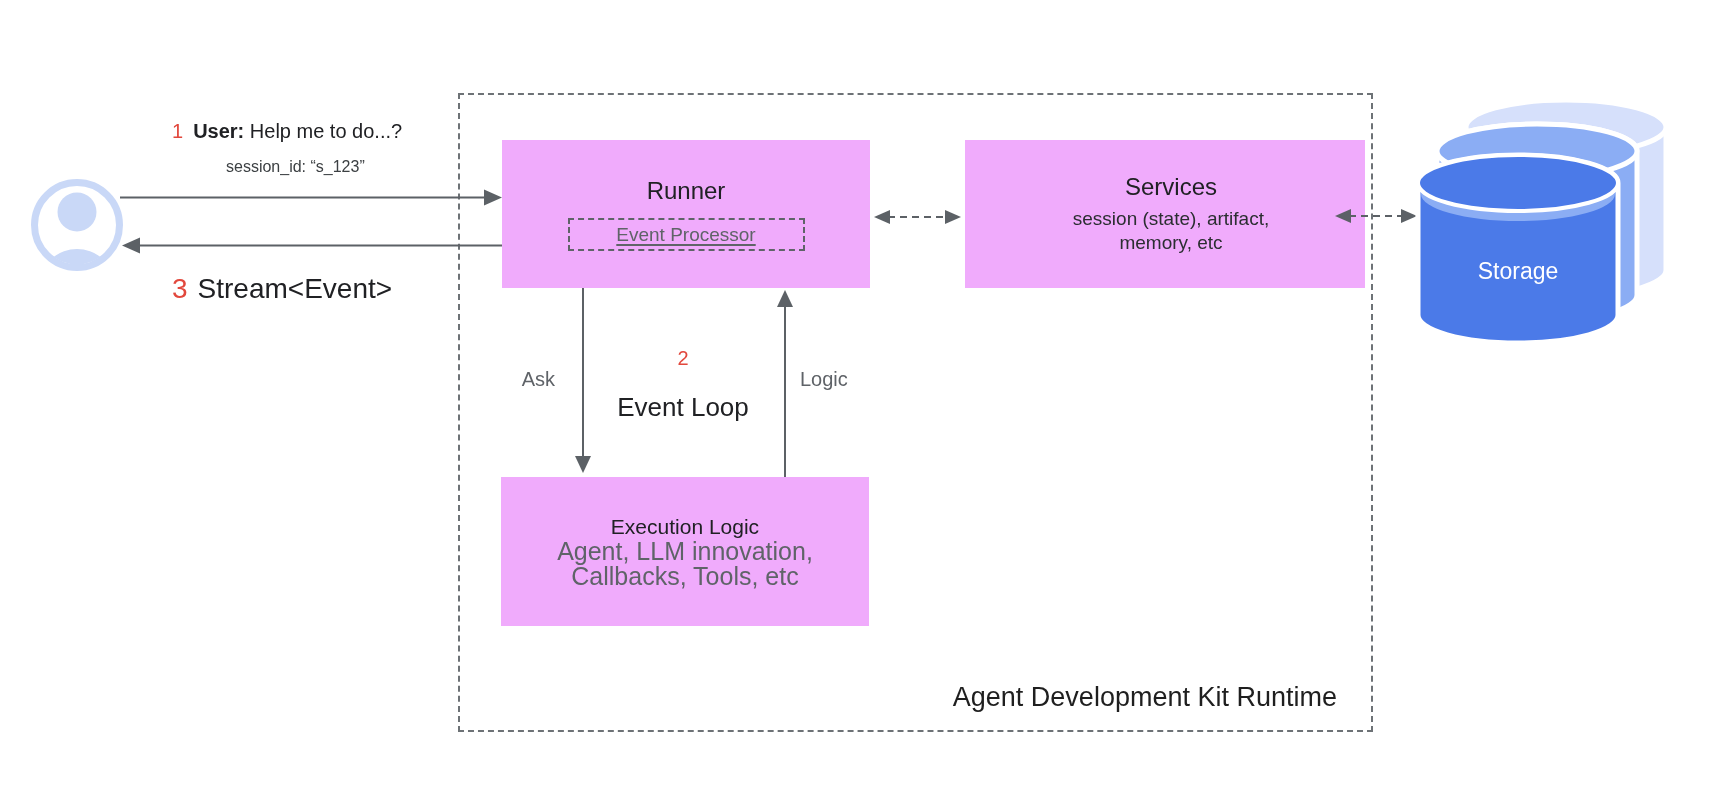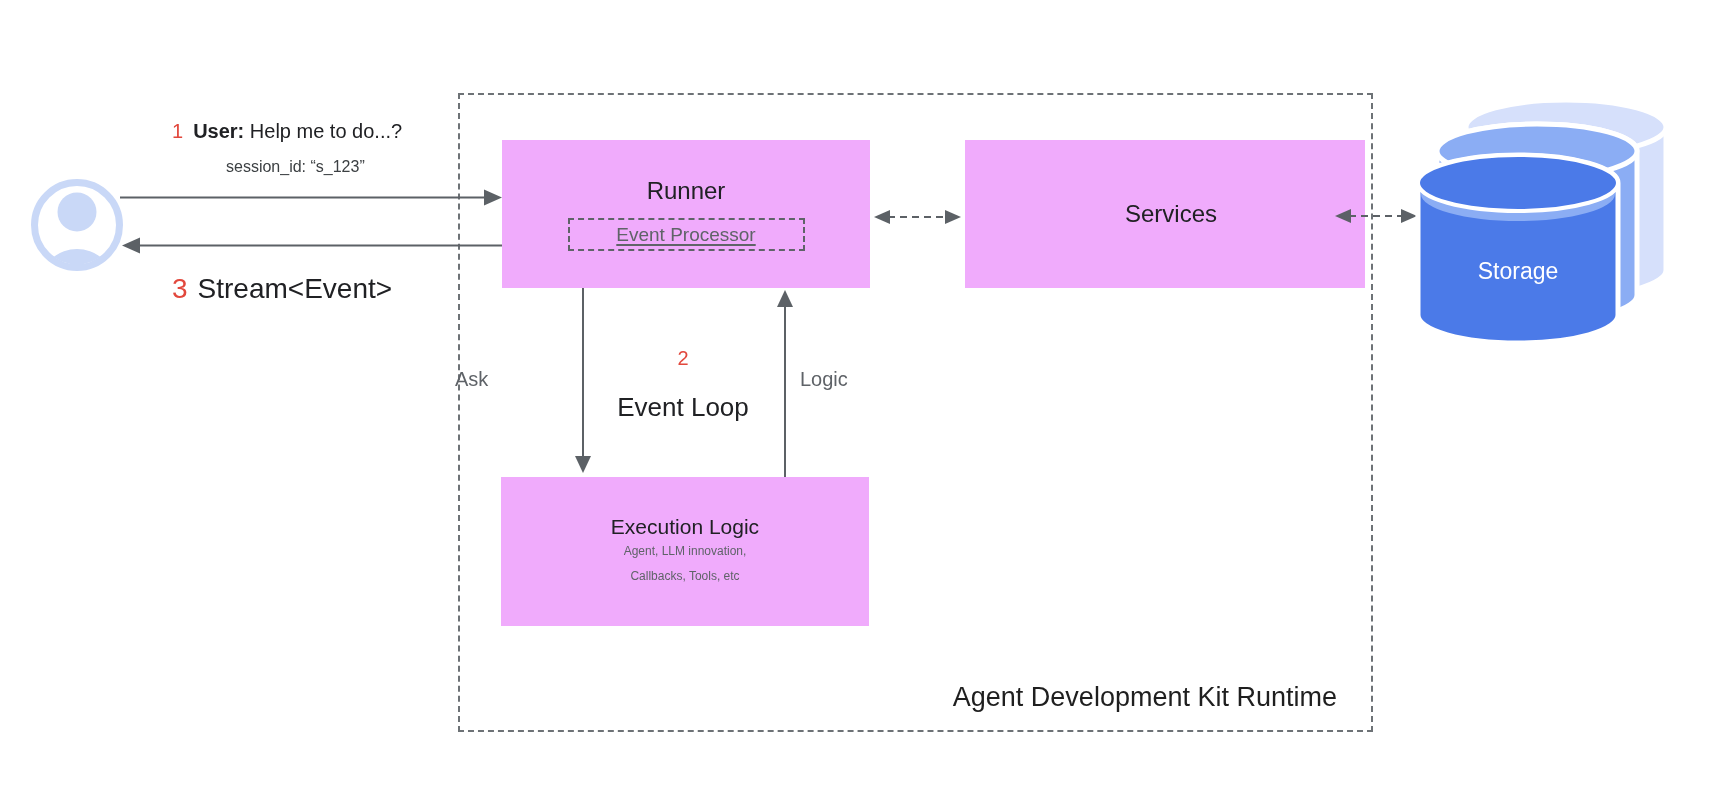--- a/index.html
+++ b/index.html
@@ -27,33 +27,33 @@
   .ep-box{
     margin-top:13px;width:237px;height:33px;border:2px dashed #5f6368;box-sizing:border-box;
     display:flex;align-items:center;justify-content:center;
   }
   .ep-label{
     font-size:19px;color:#5f6368;
     text-decoration:underline;text-underline-offset:3px;text-decoration-thickness:1.5px;
   }
   .services-desc{margin-top:6px;font-size:19px;line-height:24px;color:#2b2e31;}
   .exec-title{font-size:21px;color:#202124;}
-  .exec-desc{font-size:12px;line-height:25px;color:#5f6368;}
+  .exec-desc{font-size:25px;line-height:25px;color:#5f6368;}
   
   .msg1{left:172px;top:120px;font-size:20px;white-space:nowrap;z-index:2;}
   .msg1 .num{color:#e2483d;font-weight:500;margin-right:10px;}
   .msg1 .speaker{font-weight:bold;color:#202124;}
   .session-label{left:198px;top:158px;font-size:16px;color:#3c4043;white-space:nowrap;z-index:2;margin-left:28px;}
   .msg3{left:172px;top:273px;font-size:28px;white-space:nowrap;z-index:2;}
   .msg3 .num{color:#e2483d;font-weight:500;margin-right:10px;}
   
   .event-loop{left:583px;top:347px;width:200px;text-align:center;z-index:6;}
   .event-loop .num{font-size:20px;color:#e2483d;font-weight:500;}
   .event-loop .title{font-size:26px;color:#202124;margin-top:22px;}
-  .ask-label{left:455px;top:368px;width:100px;text-align:left;font-size:20px;color:#5f6368;z-index:6;}
+  .ask-label{left:455px;top:368px;width:100px;text-align:right;font-size:20px;color:#5f6368;z-index:6;}
   .yield-label{left:800px;top:368px;font-size:20px;color:#5f6368;z-index:6;}
   
   .storage-label{left:1418px;top:258px;width:200px;text-align:center;font-size:23px;color:#ffffff;z-index:7;}
   
   #overlay{position:absolute;left:0;top:0;z-index:5;pointer-events:none;}
 </style>
 </head>
 <body>
 
 <div id="stage">
@@ -72,20 +72,24 @@
 
   <div class="abs bluebox runner-box">
     <div class="box-title">Runner</div>
     <div class="ep-box">
       <span class="ep-label">Event Processor</span>
     </div>
   </div>
 
   <div class="abs bluebox services-box">
     <div class="box-title">Services</div>
+    <div class="services-desc">
+      <div>session (state), artifact,</div>
+      <div>memory, etc</div>
+    </div>
   </div>
 
   <div class="abs bluebox execution-box">
     <div class="exec-title">Execution Logic</div>
     <div class="exec-desc">
       <div>Agent, LLM innovation,</div>
       <div>Callbacks, Tools, etc</div>
     </div>
   </div>
 

